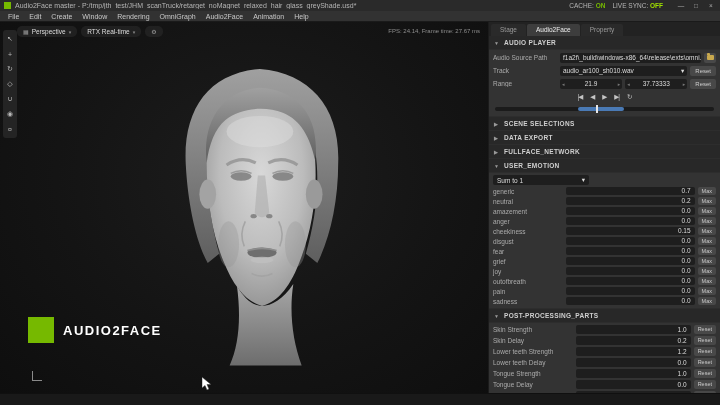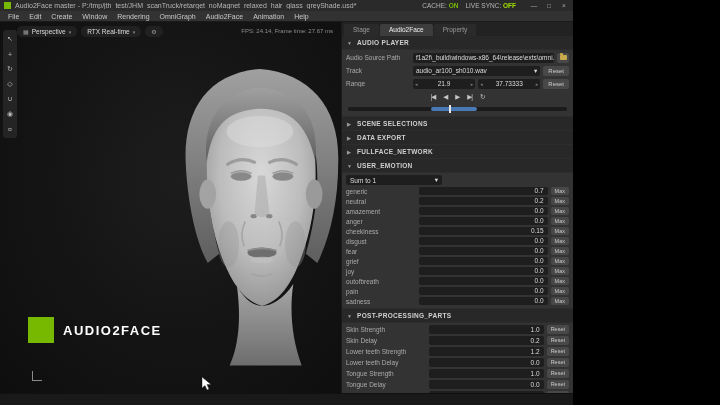--- a/index.html
+++ b/index.html
@@ -1,17 +1,17 @@
 <!DOCTYPE html>
 <html><head>
 <meta charset="utf-8">
 <style>
   html,body{margin:0;padding:0;background:#000;}
   *{box-sizing:border-box;-webkit-font-smoothing:antialiased;}
-  .app{position:relative;width:573px;height:405px;background:#1f1f1f;overflow:hidden;
+  .app{position:relative;width:720px;height:405px;background:#1f1f1f;overflow:hidden;
        font-family:"Liberation Sans",sans-serif;color:#ccc;}
 
   
   .titlebar{position:absolute;top:0;left:0;right:0;height:11px;background:#2a2a2a;
             display:flex;align-items:center;padding:0 4px;font-size:7px;color:#b5b5b5;}
   .app-icon{width:7px;height:7px;background:#76b900;margin-right:4px;flex-shrink:0;}
   .titlebar .title{white-space:nowrap;overflow:hidden;text-overflow:ellipsis;flex:1;}
   .title-right{display:flex;align-items:center;gap:7px;flex-shrink:0;font-size:6.5px;}
   .cache-on{color:#76b900;font-weight:bold;}
   .sync-off{color:#9fe000;font-weight:bold;}

